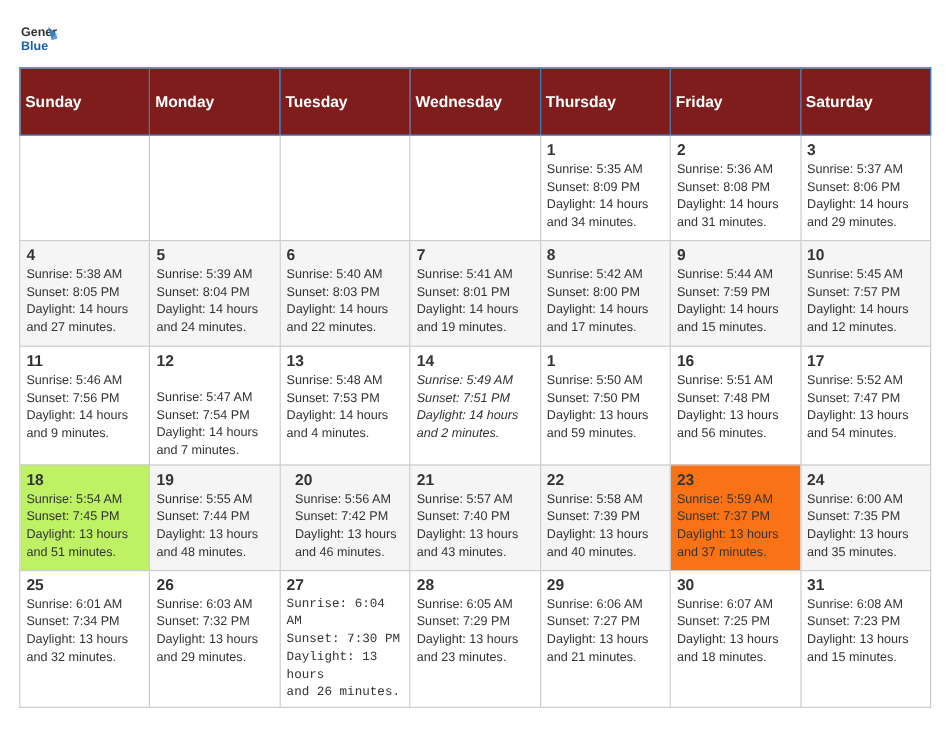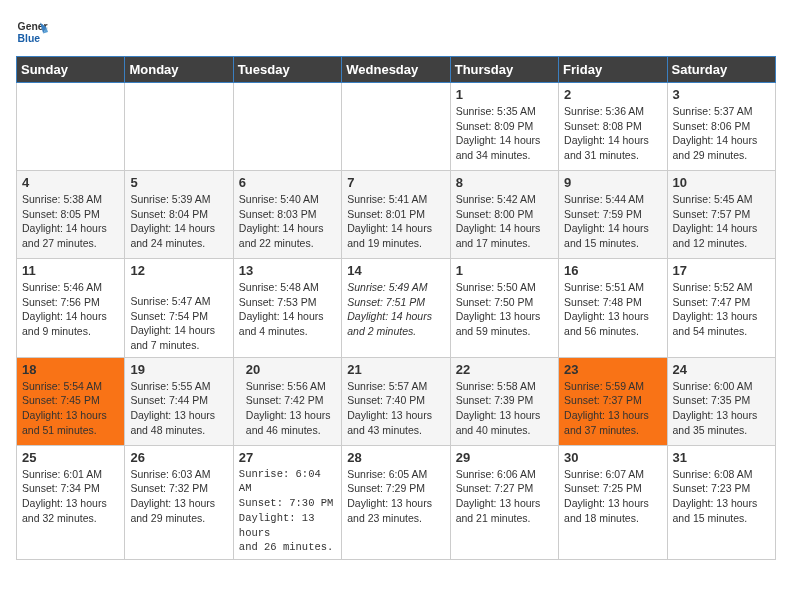--- a/index.html
+++ b/index.html
@@ -37,23 +37,23 @@
       font-size: 15px;
       color: #555;
       margin-top: 2px;
     }
     .calendar-table {
       width: 100%;
       border-collapse: collapse;
       font-size: 11px;
     }
     .calendar-table th {
-      background-color: #404040;
+      background-color: #7f1d1d;
       color: #fff;
-      padding: 5px 4px;
+      padding: 20px 4px;
       text-align: left;
       font-size: 13px;
       font-weight: bold;
       border: 1px solid #3a7fc1;
     }
     .calendar-table td {
       border: 1px solid #ccc;
       vertical-align: top;
       padding: 4px 5px;
       height: 88px;
@@ -236,21 +236,21 @@
         </td>
         <td>
           <div class="day-number">17</div>
           <div class="day-info" style="white-space: pre-line;">Sunrise: 5:52 AM
 Sunset: 7:47 PM
 Daylight: 13 hours
 and 54 minutes.</div>
         </td>
       </tr>
       <tr>
-        <td style="background: #f97316;">
+        <td style="background: #bef264;">
           <div class="day-number">18</div>
           <div class="day-info" style="white-space: pre-line;">Sunrise: 5:54 AM
 Sunset: 7:45 PM
 Daylight: 13 hours
 and 51 minutes.</div>
         </td>
         <td style="background: rgb(245, 245, 245);">
           <div class="day-number">19</div>
           <div class="day-info" style="white-space: pre-line;">Sunrise: 5:55 AM
 Sunset: 7:44 PM

